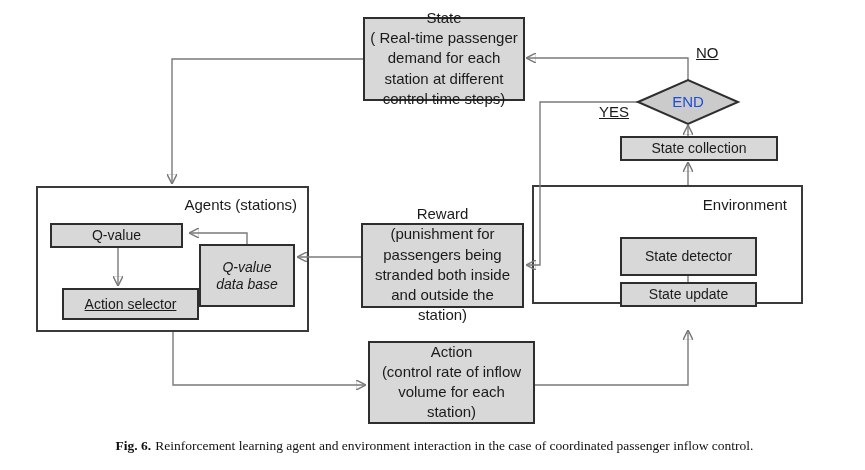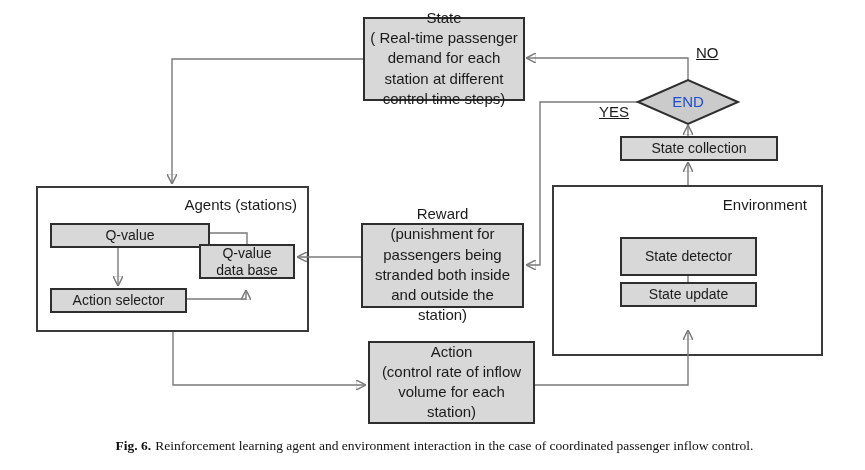--- a/index.html
+++ b/index.html
@@ -45,21 +45,21 @@
 </style>
 </head>
 <body>
 
 <div class="canvas">
 
   <div class="abs container-box" style="left:36px;top:186px;width:273px;height:146px;">
     <div class="container-label" style="right:10px;top:8px;">Agents (stations)</div>
   </div>
 
-  <div class="abs container-box" style="left:552px;top:185px;width:271px;height:171px;">
+  <div class="abs container-box" style="left:532px;top:185px;width:271px;height:119px;">
     <div class="container-label" style="right:14px;top:9px;">Environment</div>
   </div>
 
   <svg class="wires" width="865" height="470" viewBox="0 0 865 470">
     <defs>
       <marker id="arrow" viewBox="0 0 10 10" refX="9" refY="5" markerWidth="7.5" markerHeight="7.5" orient="auto">
         <path d="M0,0 L10,5 L0,10 z" fill="#1c1c1c"></path>
       </marker>
     </defs>
     <path d="M363,59 L172,59 L172,183" marker-end="url(#arrow)"></path>
@@ -85,23 +85,23 @@
   <div class="box pbox" style="left:368px;top:341px;width:167px;height:83px;">
     <div class="t">Action</div>
     <div class="d">(control rate of inflow volume for each station)</div>
   </div>
 
   <div class="box pbox" style="left:361px;top:223px;width:163px;height:85px;">
     <div class="t">Reward</div>
     <div class="d">(punishment for passengers being stranded both inside and outside the station)</div>
   </div>
 
-  <div class="box sbox" style="left:50px;top:223px;width:160px;height:25px;">Q-value</div>
-  <div class="box sbox dbbox" style="left:199px;top:244px;width:96px;height:35px;">Q-value data base</div>
-  <div class="box sbox" style="left:50px;top:288px;width:137px;height:25px;">Action selector</div>
+  <div class="box sbox" style="left:50px;top:223px;width:133px;height:25px;">Q-value</div>
+  <div class="box sbox dbbox" style="left:199px;top:244px;width:96px;height:63px;font-style:italic;">Q-value data base</div>
+  <div class="box sbox" style="left:62px;top:288px;width:137px;height:32px;text-decoration:underline;">Action selector</div>
 
   <div class="box sbox" style="left:620px;top:237px;width:137px;height:39px;">State detector</div>
   <div class="box sbox" style="left:620px;top:282px;width:137px;height:25px;">State update</div>
 
   <div class="box sbox" style="left:620px;top:136px;width:158px;height:25px;">State collection</div>
 
   <div class="end-label" style="left:648px;top:93px;">END</div>
   <div class="corner-label" style="left:696px;top:44px;">NO</div>
   <div class="corner-label" style="left:599px;top:103px;">YES</div>
 

